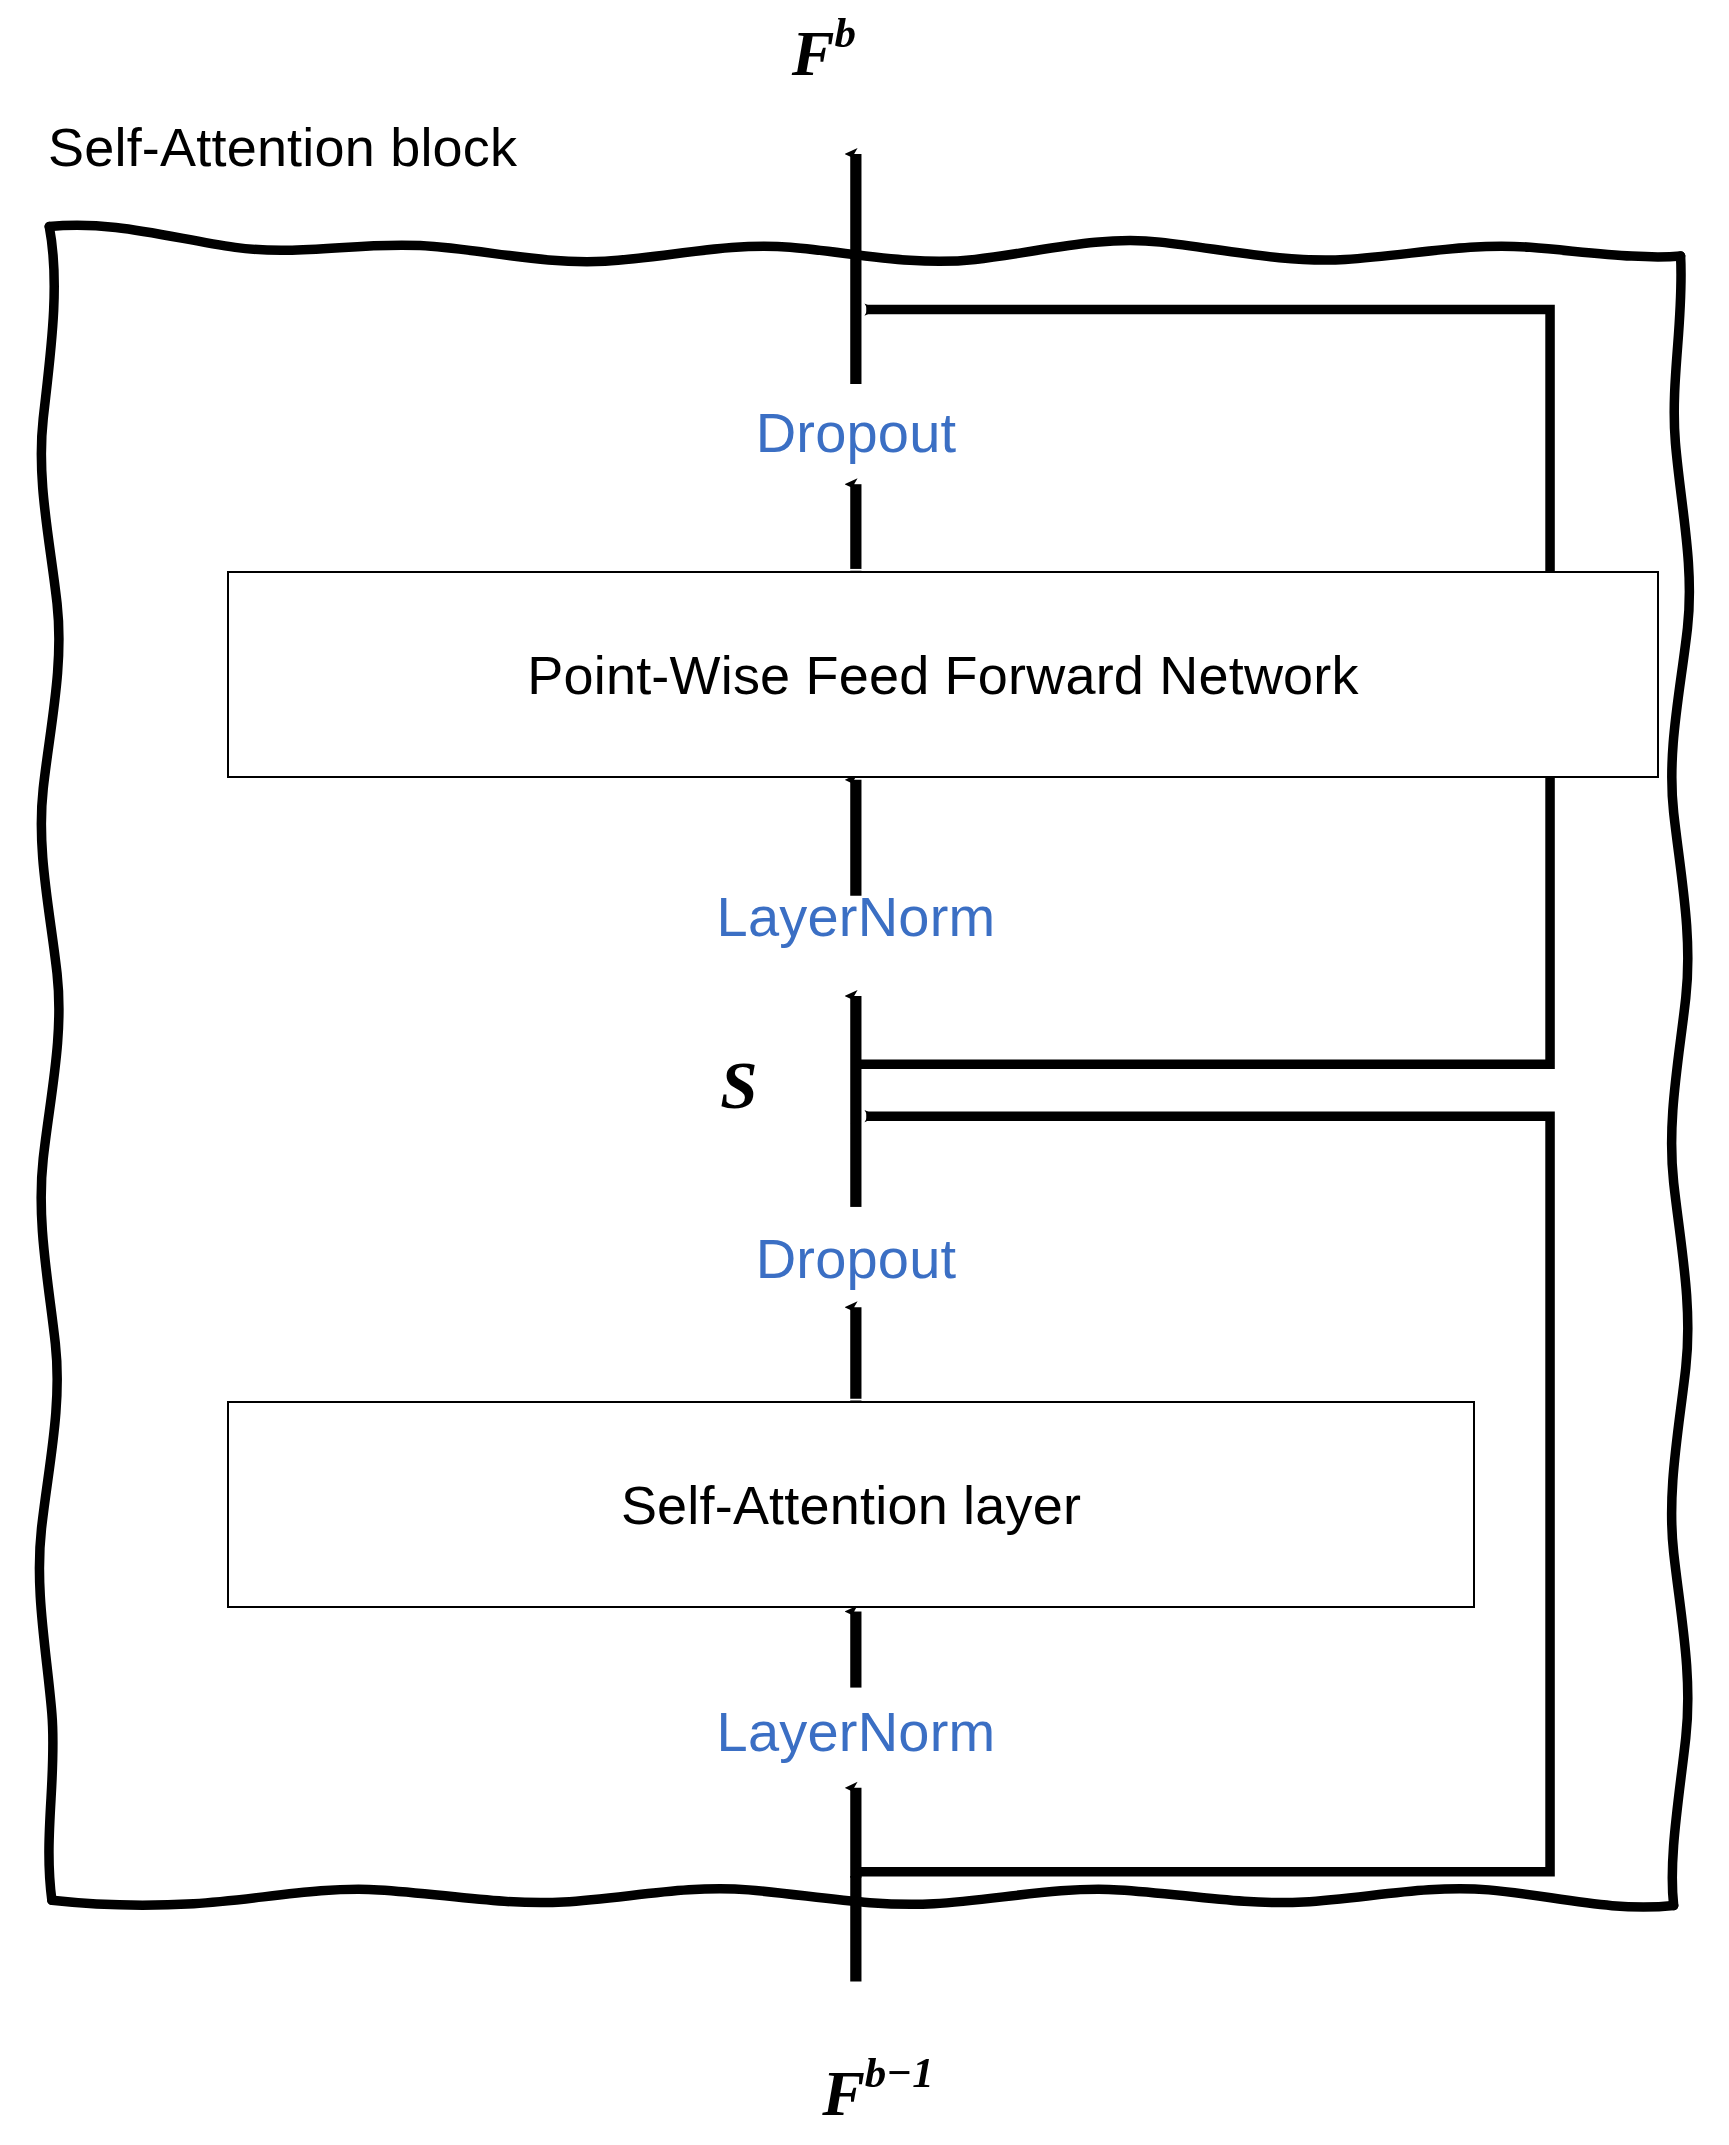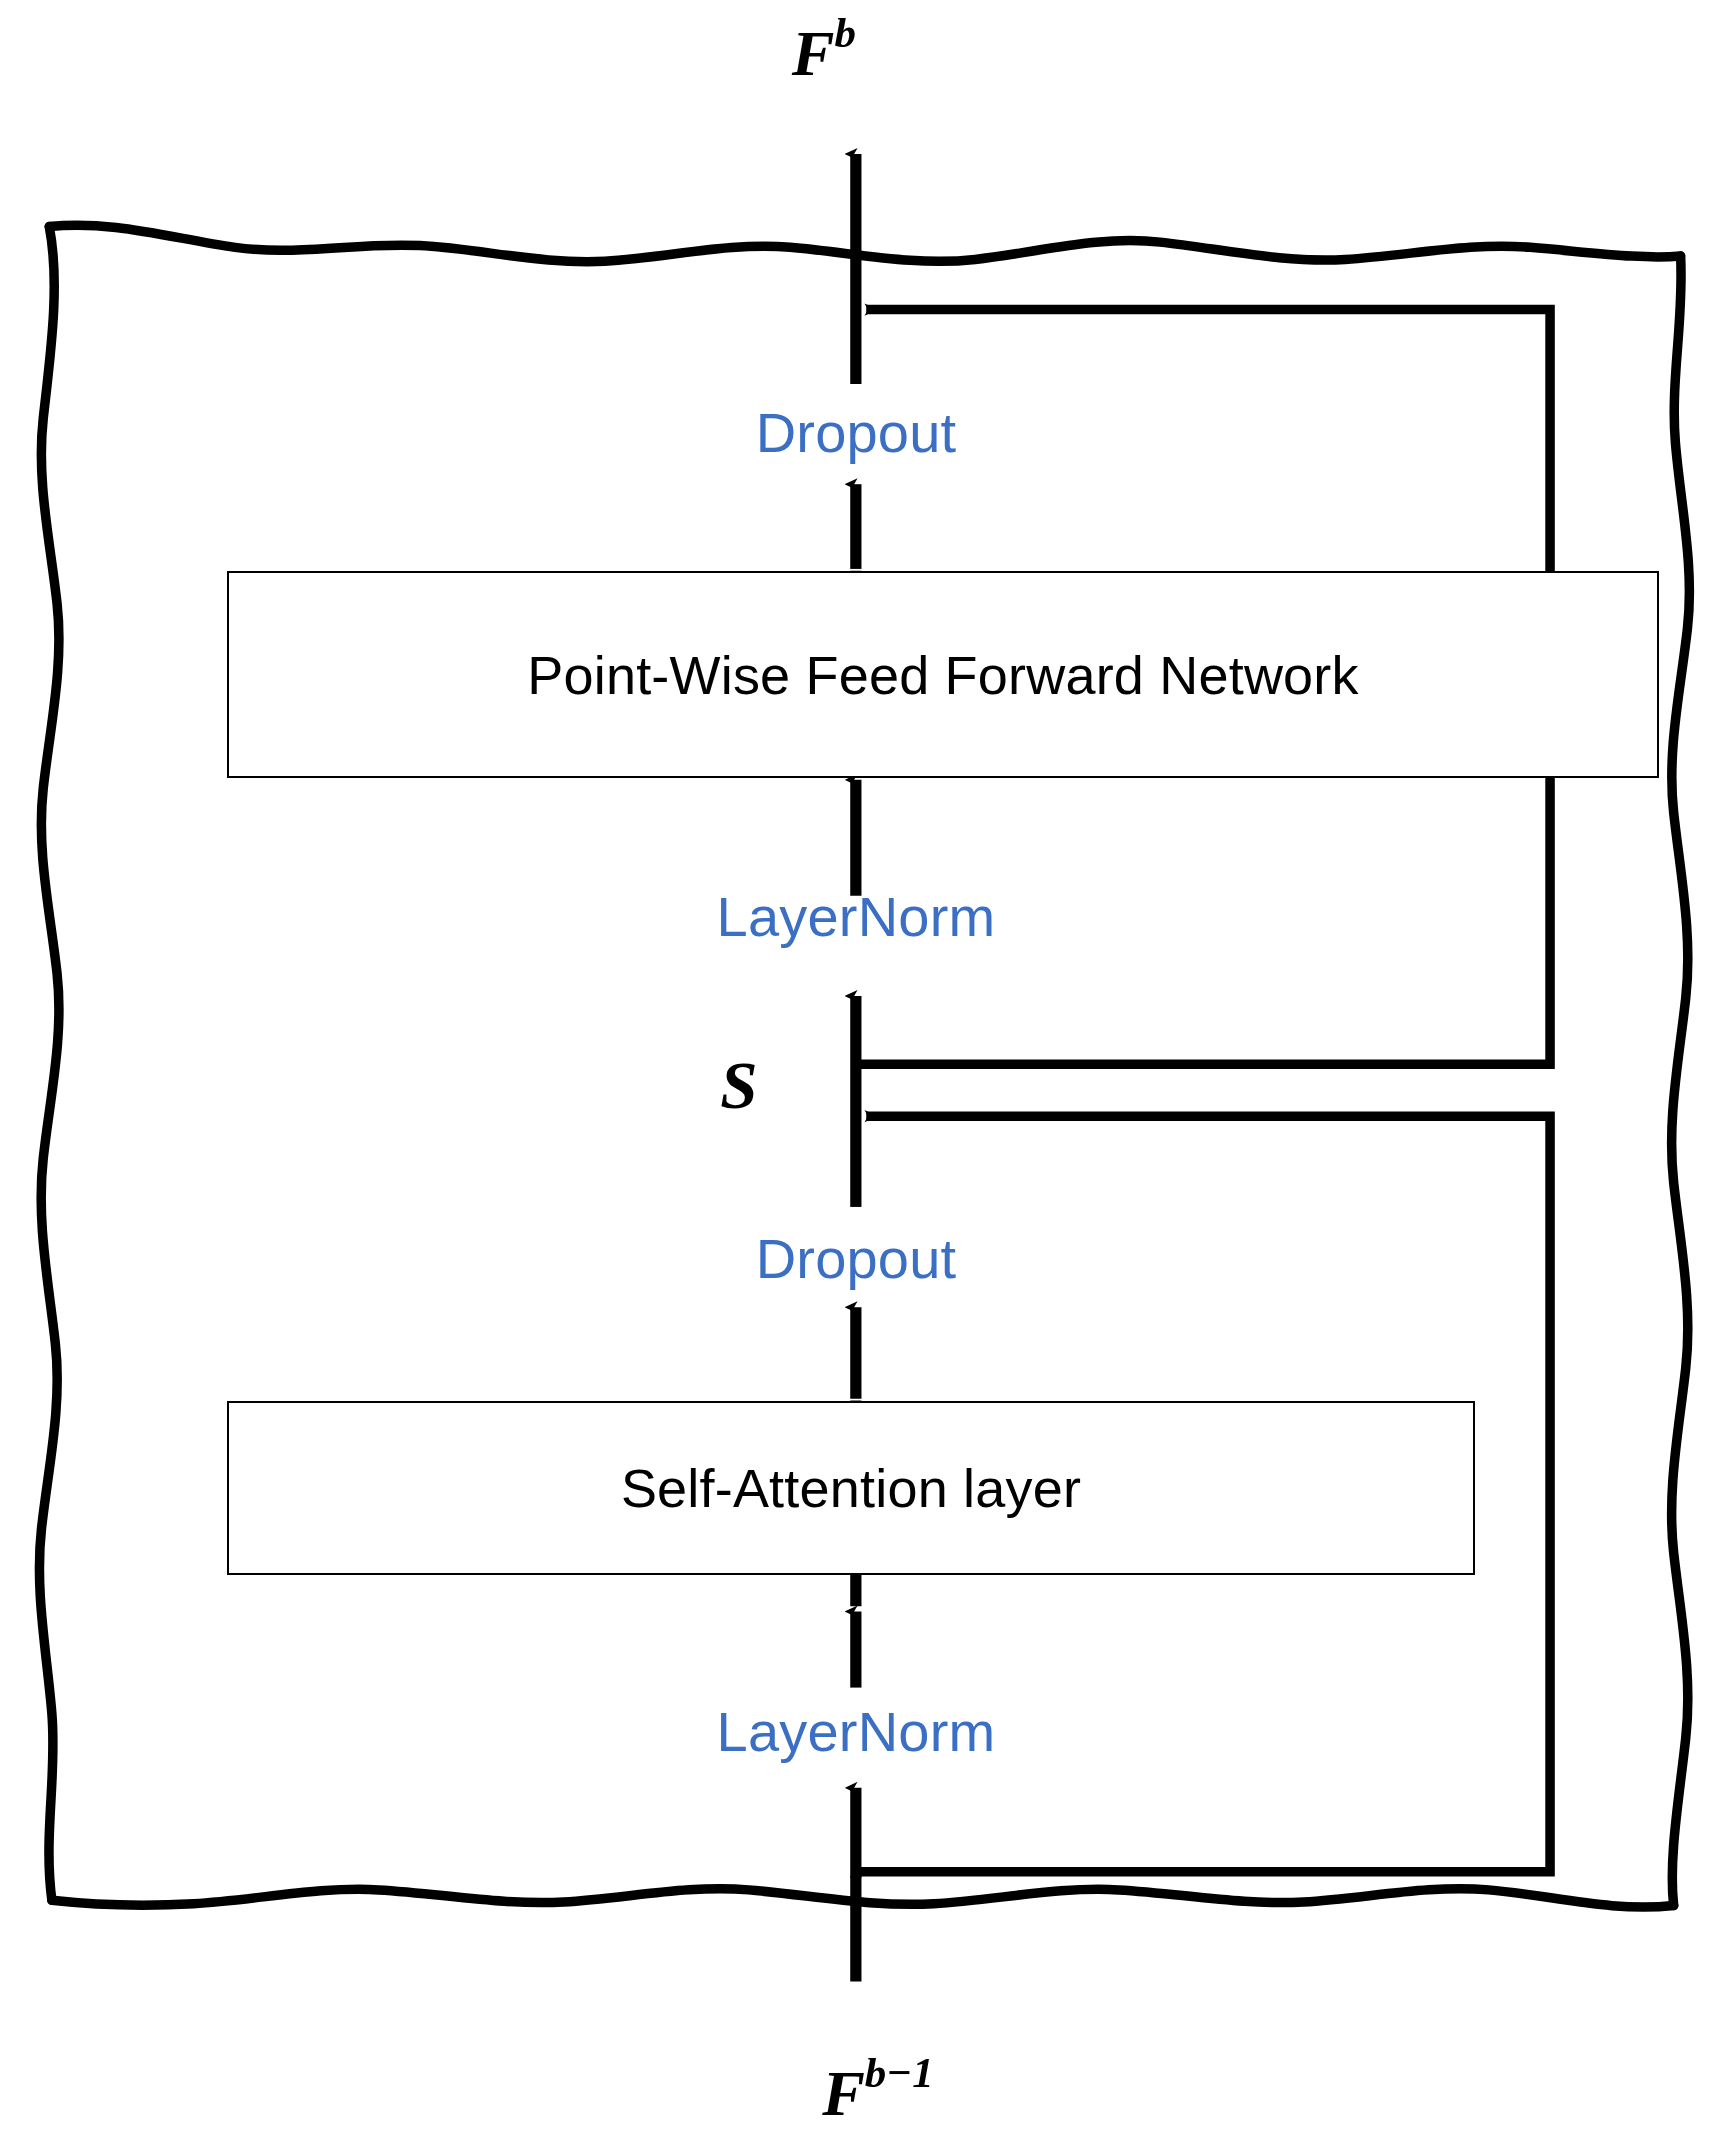--- a/index.html
+++ b/index.html
@@ -174,24 +174,25 @@
 
     <g>
       <path fill="none" stroke="#000" stroke-width="11" d="M 990,2165 L 1793,2165 L 1793,1291 L 1002,1291" marker-end="url(#arrL)"></path>
     </g>
   </svg>
 
   <div class="proc-box" style="left:227px; top:571px; width:1432px; height:207px;">
     <span class="box-label">Point-Wise Feed Forward Network</span>
   </div>
 
-  <div class="proc-box" style="left:227px; top:1401px; width:1248px; height:174px;">
+  <div class="proc-box" style="left:227px; top:1401px; width:1248px; height:207px;">
     <span class="box-label">Self-Attention layer</span>
   </div>
 
+  <div class="lbl block-title" style="left:48px; top:120px;">Self-Attention block</div>
 
   <div class="lbl math math-main" style="left:856px; top:54px;">
     <span class="lbl-center" style="position:relative; left:-50%; display:inline-block;">
       <span>F</span><span class="math-sup">b</span>
     </span>
   </div>
 
   <div class="lbl op-label lbl-center" style="left:856px; top:433px;">Dropout</div>
 
   <div class="lbl op-label lbl-center" style="left:856px; top:917px;">LayerNorm</div>

